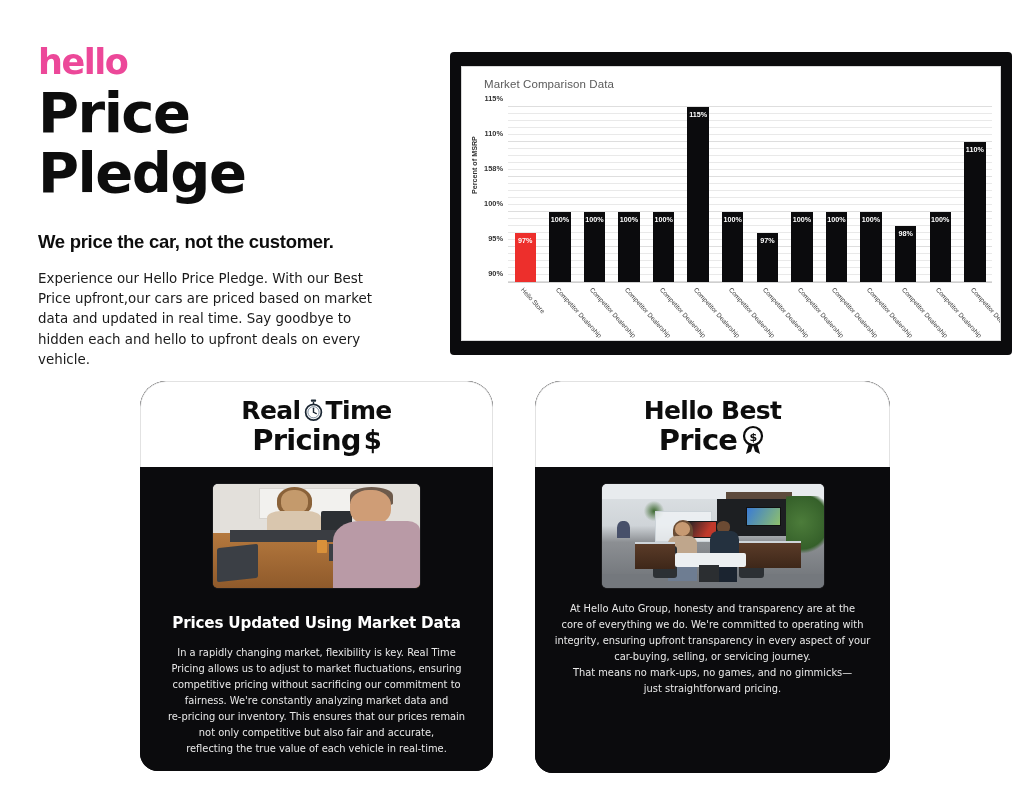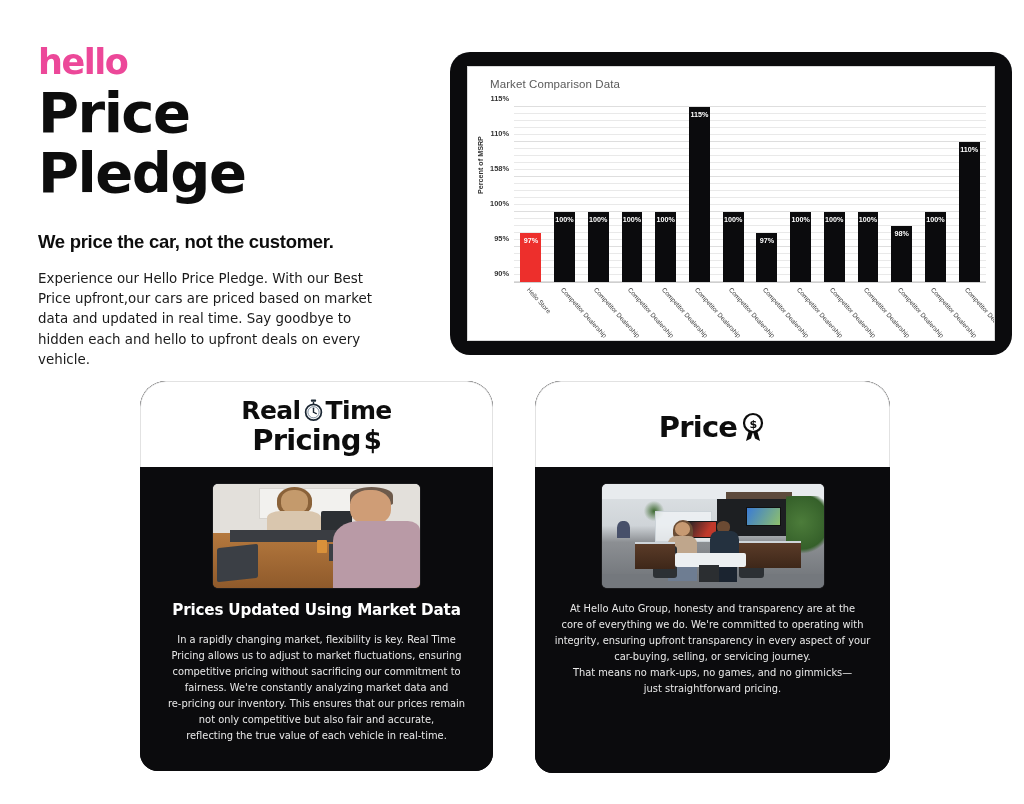--- a/index.html
+++ b/index.html
@@ -32,22 +32,22 @@
   .hero-body {
     font-family: "DejaVu Sans", sans-serif;
     font-size: 13.4px; font-weight: 400; color: #1a1a1a;
     line-height: 1.52; margin: 16px 0 0 0; width: 355px;
   }
 
   
   .tablet {
     position: absolute; left: 450px; top: 52px;
     width: 562px; height: 303px;
-    background: #0b0b0d; border-radius: 20px;
-    padding: 14px 17px;
+    background: #0b0b0d; border-radius: 4px;
+    padding: 14px 11px;
   }
   .tablet-screen {
     width: 100%; height: 100%; background: #ffffff;
     border: 1px solid #d8d8d8;
     position: relative; overflow: hidden;
   }
   .chart-title {
     position: absolute; left: 22px; top: 11px;
     font-family: "Liberation Sans", sans-serif;
     font-size: 11.5px; color: #5a5a5a; letter-spacing: 0.1px;
@@ -150,21 +150,21 @@
   }
   .card-photo {
     width: 207px; height: 104px; border-radius: 5px;
     overflow: hidden; position: relative; flex: none;
     box-shadow: 0 0 0 1px rgba(255,255,255,0.06);
   }
   .card.right .card-photo { width: 222px; height: 104px; }
   .card-h3 {
     font-family: "DejaVu Sans", sans-serif;
     font-size: 15.2px; font-weight: 700; color: #ffffff;
-    margin: 13px 0 0 0; text-align: center; letter-spacing: -0.2px;
+    margin: 26px 0 0 0; text-align: center; letter-spacing: -0.2px;
   }
   .card.right .card-h3 { font-size: 15px; }
   .card-p {
     font-family: "DejaVu Sans", sans-serif;
     font-size: 9.9px; color: #e9e9e9; line-height: 1.62;
     margin: 13px 0 0 0; text-align: center; width: 300px;
     white-space: pre-line;
   }
   .card.right .card-p { width: 318px; }
 
@@ -434,20 +434,23 @@
 competitive pricing without sacrificing our commitment to
 fairness. We're constantly analyzing market data and
 re-pricing our inventory. This ensures that our prices remain
 not only competitive but also fair and accurate,
 reflecting the true value of each vehicle in real-time.</p>
     </div>
   </div>
 
   <div class="card right">
     <div class="card-head">
+      <div class="card-head-l1">
+        <span>Hello Best</span>
+      </div>
       <div class="card-head-l2">
         <span>Price</span>
         <span class="hicon">
           <svg width="26" height="30" viewBox="0 0 26 30" aria-hidden="true">
             <path d="M9 18 L6 29 L11 26.5 L13 20 Z" fill="#0d0d0d"></path>
             <path d="M17 18 L20 29 L15 26.5 L13 20 Z" fill="#0d0d0d"></path>
             <circle cx="13" cy="11" r="9" fill="none" stroke="#0d0d0d" stroke-width="2.2"></circle>
             <text x="13" y="15.5" text-anchor="middle" font-family="DejaVu Sans, sans-serif" font-size="11" font-weight="700" fill="#0d0d0d">$</text>
           </svg>
         </span>

